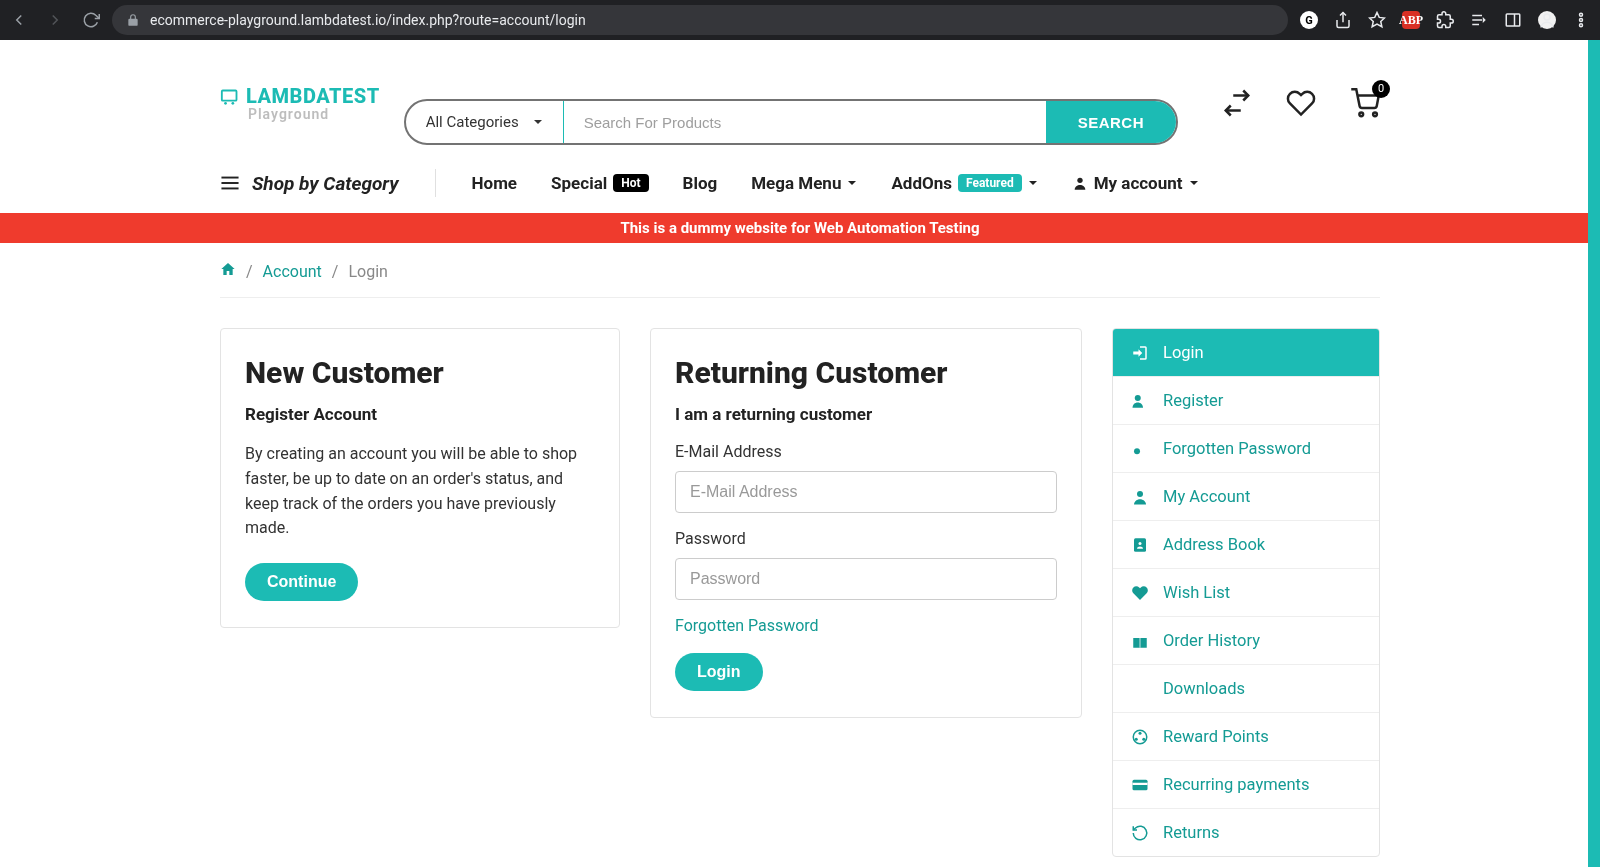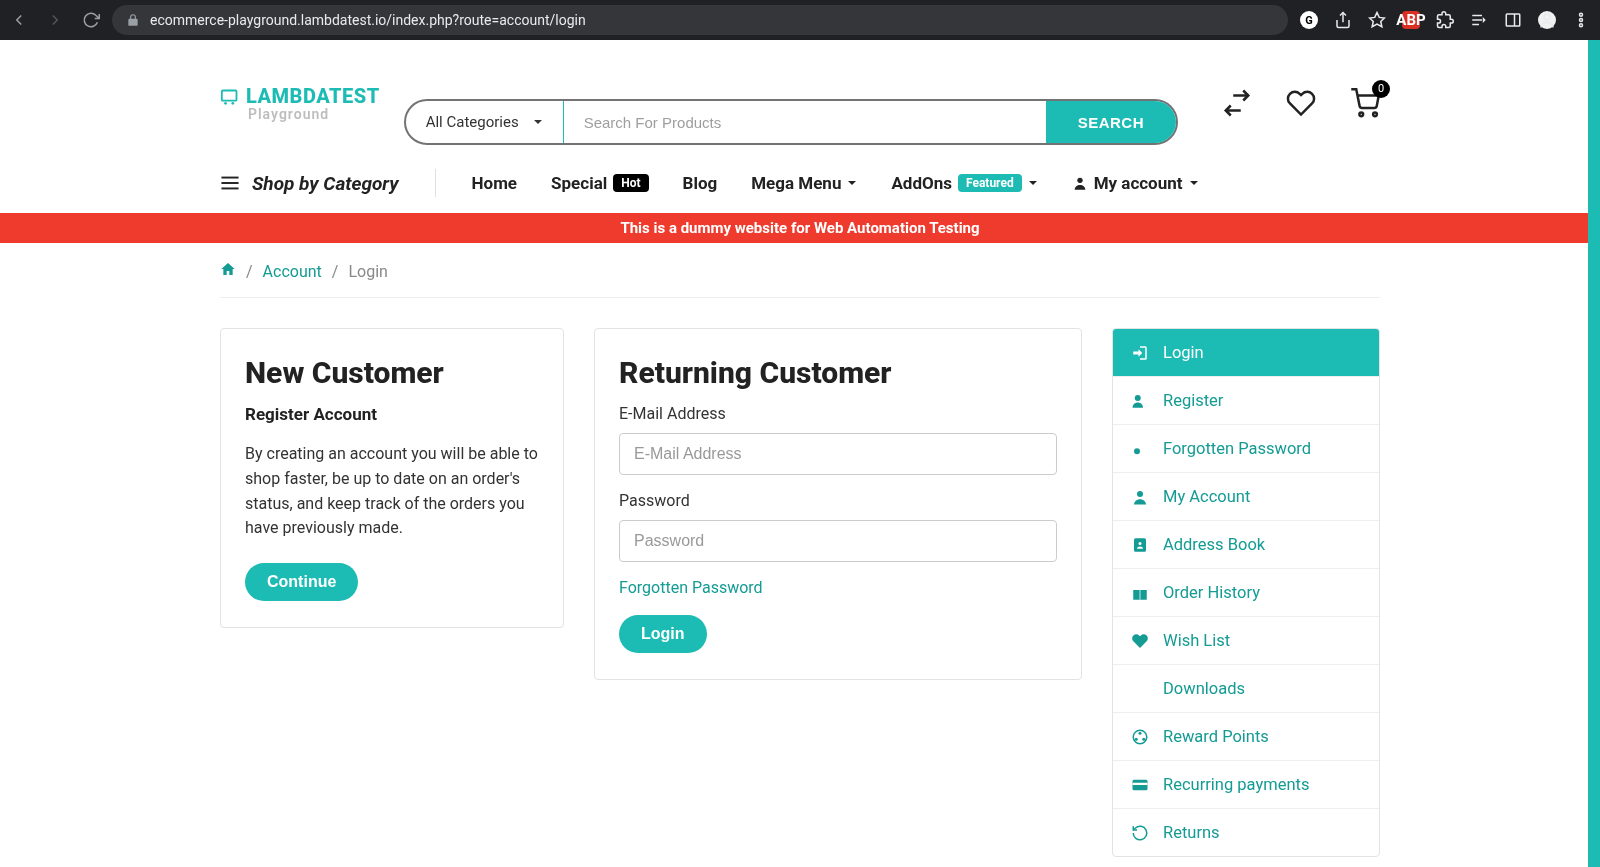--- a/index.html
+++ b/index.html
@@ -8,21 +8,21 @@
   
   .chrome-bar { background: #202124; height: 40px; display: flex; align-items: center; padding: 0 10px; gap: 12px; }
   .chrome-nav { display: flex; gap: 18px; align-items: center; }
   .chrome-icon { width: 18px; height: 18px; color: #9aa0a6; display:flex; align-items:center; justify-content:center; }
   .chrome-icon svg { width: 18px; height: 18px; stroke: currentColor; fill: none; stroke-width:2; }
   .chrome-url { flex:1; background:#35363a; border-radius:20px; height:30px; display:flex; align-items:center; padding:0 14px; color:#e8eaed; font-size:14px; gap:10px; }
   .chrome-url .lock { width:14px; height:14px; }
   .chrome-right { display:flex; gap:16px; align-items:center; }
   .chrome-right .ext { width:18px; height:18px; border-radius:4px; display:flex; align-items:center; justify-content:center; }
   .ext.google { background:#fff; color:#000; font-weight:bold; font-size:11px; border-radius:50%; }
-  .ext.abp { background:#d93025; color:#fff; font-size:15px; font-weight:bold; }
+  .ext.abp { background:#d93025; color:#fff; font-size:12px; font-weight:bold;font-family:Liberation Serif, serif; }
   .ext.avatar { background:#f1f1f1; border-radius:50%; }
   .chrome-right svg { width:18px; height:18px; stroke:#e8eaed; fill:none; stroke-width:2; }
 
   .page { background:#fff; position:relative; }
   .scroll-indicator { position:absolute; top:0; right:0; width:12px; height:100%; background:#1cbbb4; }
 
   
   .header-row { max-width:1180px; margin:0 auto; display:flex; align-items:center; padding:20px 10px 18px; gap:24px; }
   .logo { display:flex; flex-direction:column; line-height:1;justify-content:space-between; }
   .logo .brand { color:#1cbbb4; font-weight:800; font-size:20px; letter-spacing:0.5px; display:flex; align-items:center; gap:4px;}
@@ -57,21 +57,21 @@
 
   .content { max-width:1180px; margin:0 auto; padding:14px 10px 40px; }
   .breadcrumb { display:flex; align-items:center; gap:10px; color:#888; font-size:16px; padding:4px 0 16px; border-bottom:1px solid #eee;}
   .breadcrumb a { color:#149b94; text-decoration:none; }
   .breadcrumb .home svg{width:16px;height:16px; fill:#149b94;}
   .breadcrumb .sep{color:#888;}
   .breadcrumb .current{color:#888;}
 
   .cols { display:flex; gap:30px; margin-top:30px; align-items:flex-start;}
   .card { border:1px solid #e3e3e3; border-radius:4px; padding:26px 24px; background:#fff; }
-  .col-new { width:344px; }
+  .col-new { width:400px; }
   .col-return { flex:1; }
   .col-side { width:268px; }
 
   .card h2 { font-size:30px; font-weight:800; color:#222; margin-bottom:14px;}
   .card .subhead { font-weight:700; font-size:17px; margin-bottom:18px; color:#222;}
   .card p { font-size:16px; color:#333; line-height:1.55; margin-bottom:22px;}
   .btn { background:#1cbbb4; color:#fff; border:none; border-radius:24px; padding:10px 22px; font-weight:700; font-size:16px; cursor:pointer;}
 
   .form-group { margin-bottom:16px; }
   .form-group label { display:block; font-size:16px; color:#333; margin-bottom:10px;}
@@ -275,20 +275,21 @@
 
     <div class="card col-new">
       <h2>New Customer</h2>
       <div class="subhead">Register Account</div>
       <p>By creating an account you will be able to shop faster, be up to date on an order's status, and keep track of the orders you have previously made.</p>
       <button class="btn">Continue</button>
     </div>
 
     <div class="card col-return">
       <h2>Returning Customer</h2>
+      <div class="subhead">I am a returning customer</div>
       <div class="form-group">
         <label>E-Mail Address</label>
         <input type="text" placeholder="E-Mail Address" style="">
       </div>
       <div class="form-group">
         <label>Password</label>
         <input type="password" placeholder="Password" style="">
       </div>
       <a href="#" class="forgot">Forgotten Password</a><br>
       <button class="btn">Login</button>
@@ -327,30 +328,30 @@
         <a class="sm-item">
               <svg viewBox="0 0 24 24">
                 <rect x="4" y="3" width="16" height="18" rx="2"></rect>
                 <circle cx="12" cy="10" r="2" fill="#fff"></circle>
                 <path d="M8 17c0-2 2-3 4-3s4 1 4 3" fill="#fff"></path>
               </svg>
               <span>Address Book</span>
             </a>
         <a class="sm-item">
               <svg viewBox="0 0 24 24">
+                <path d="M20.84 4.61a5.5 5.5 0 0 0-7.78 0L12 5.67l-1.06-1.06a5.5 5.5 0 0 0-7.78 7.78L12 21.23l8.84-8.84a5.5 5.5 0 0 0 0-7.78z"></path>
+              </svg>
+              <span>Wish List</span>
+            </a>
+        <a class="sm-item">
+              <svg viewBox="0 0 24 24">
                 <rect x="3" y="8" width="18" height="13"></rect>
                 <path d="M3 8l3-5h12l3 5M12 8v13" fill="none" stroke="#fff"></path>
               </svg>
               <span>Order History</span>
-            </a>
-        <a class="sm-item">
-              <svg viewBox="0 0 24 24">
-                <path d="M20.84 4.61a5.5 5.5 0 0 0-7.78 0L12 5.67l-1.06-1.06a5.5 5.5 0 0 0-7.78 7.78L12 21.23l8.84-8.84a5.5 5.5 0 0 0 0-7.78z"></path>
-              </svg>
-              <span>Wish List</span>
             </a>
         <a class="sm-item">
               <svg viewBox="0 0 24 24">
                 <path d="M12 3v12m0 0l-5-5m5 5l5-5M4 21h16"></path>
               </svg>
               <span>Downloads</span>
             </a>
         <a class="sm-item">
               <svg viewBox="0 0 24 24">
                 <circle cx="12" cy="12" r="9" fill="none" stroke="currentColor" stroke-width="2"></circle>

